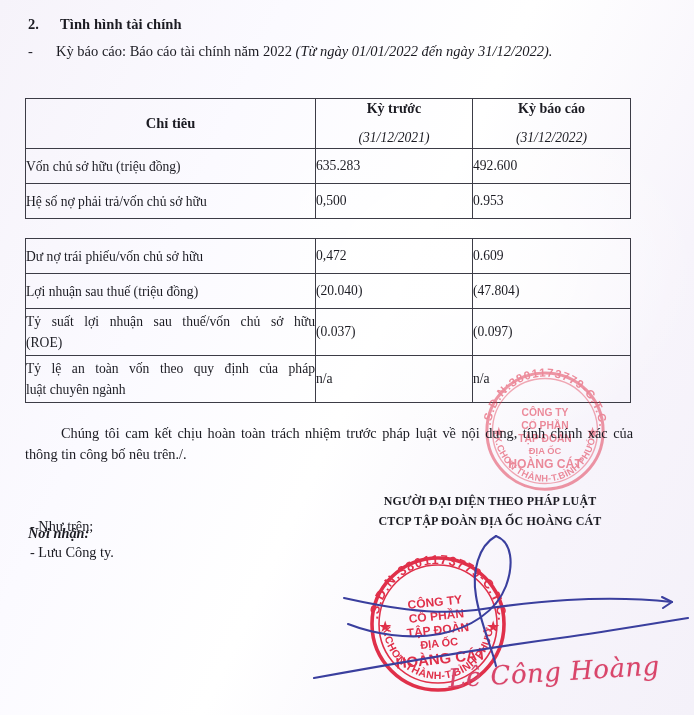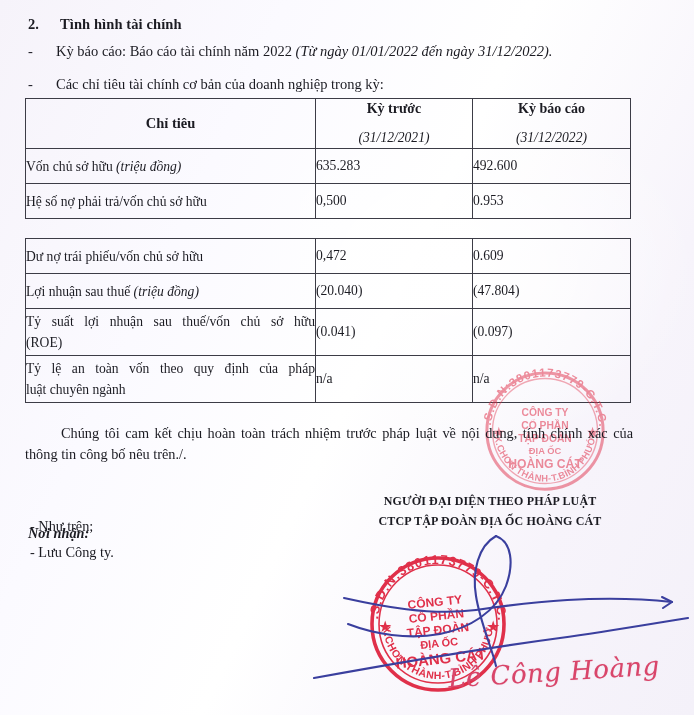--- a/index.html
+++ b/index.html
@@ -113,21 +113,21 @@
   .lbl-just {
     text-align: justify;
     text-align-last: justify;
     padding: 5px 8px 5px 7px;
     line-height: 21px;
   }
   .lbl-2line {
     padding: 5px 8px 5px 7px;
     line-height: 21px;
   }
-  .ital { font-style: italic; }
+  .ital { }
 
   
   .commit {
     position: absolute;
     left: 25px; top: 419px;
     width: 608px;
     font-size: 14.3px;
     line-height: 21px;
     text-indent: 36px;
     text-align: justify;
@@ -218,23 +218,20 @@
   </div>
 
   <div class="sec-head">
     <span class="num">2.</span><span>Tình hình tài chính</span>
   </div>
 
   <div class="bullet-row" id="bullet-1">
     <span class="dash">-</span><span>Kỳ báo cáo: Báo cáo tài chính năm 2022 </span><span class="ital">(Từ ngày 01/01/2022 đến ngày 31/12/2022).</span>
   </div>
 
-  <div class="bullet-row" id="bullet-2">
-    <span class="dash">-</span><span>Các chỉ tiêu tài chính cơ bản của doanh nghiệp trong kỳ:</span>
-  </div>
 
   <table class="tbl" id="tbl-top">
     <colgroup>
       <col class="c-label">
         <col class="c-prev">
         <col class="c-cur">
     </colgroup>
     <thead>
       <tr>
         <th class="hdr-cell">
@@ -279,21 +276,21 @@
       <tr class="row-tall">
         <td class="lbl-2line"><span>Lợi nhuận sau thuế </span><span class="ital">(triệu đồng)</span></td>
         <td>(20.040)</td>
         <td>(47.804)</td>
       </tr>
       <tr class="row-two">
         <td class="lbl-2line">
           <div class="lbl-just" style="padding:0">Tỷ suất lợi nhuận sau thuế/vốn chủ sở hữu</div>
           <div>(ROE)</div>
         </td>
-        <td>(0.041)</td>
+        <td>(0.037)</td>
         <td>(0.097)</td>
       </tr>
       <tr class="row-two">
         <td class="lbl-2line">
           <div class="lbl-just" style="padding:0">Tỷ lệ an toàn vốn theo quy định của pháp</div>
           <div>luật chuyên ngành</div>
         </td>
         <td>n/a</td>
         <td>n/a</td>
       </tr>

